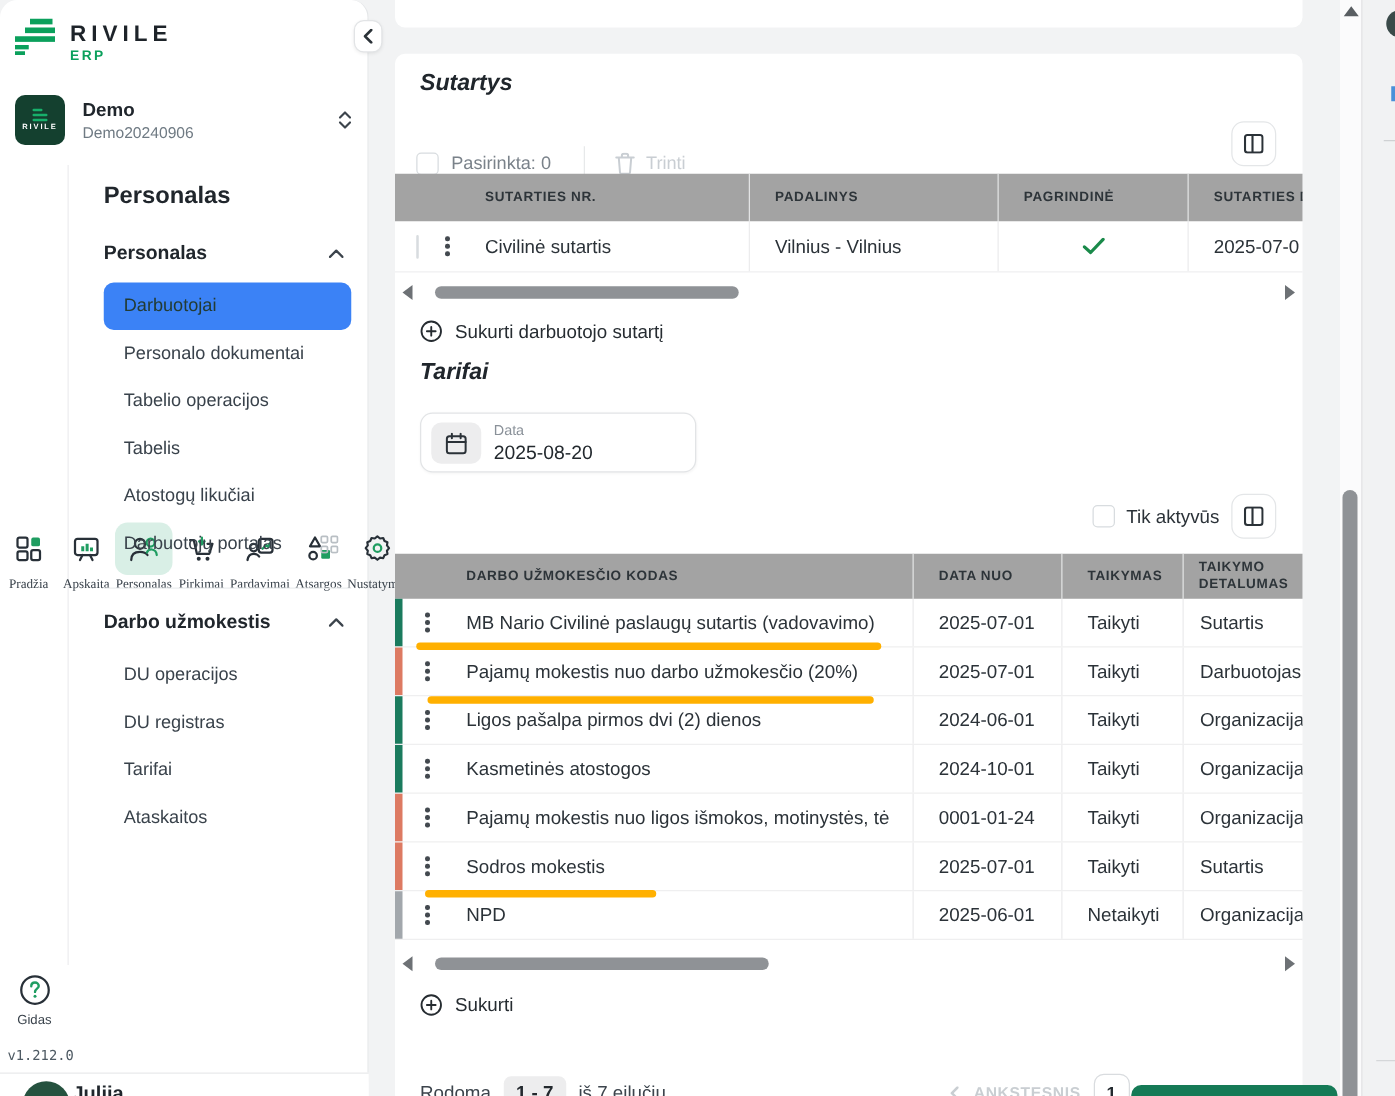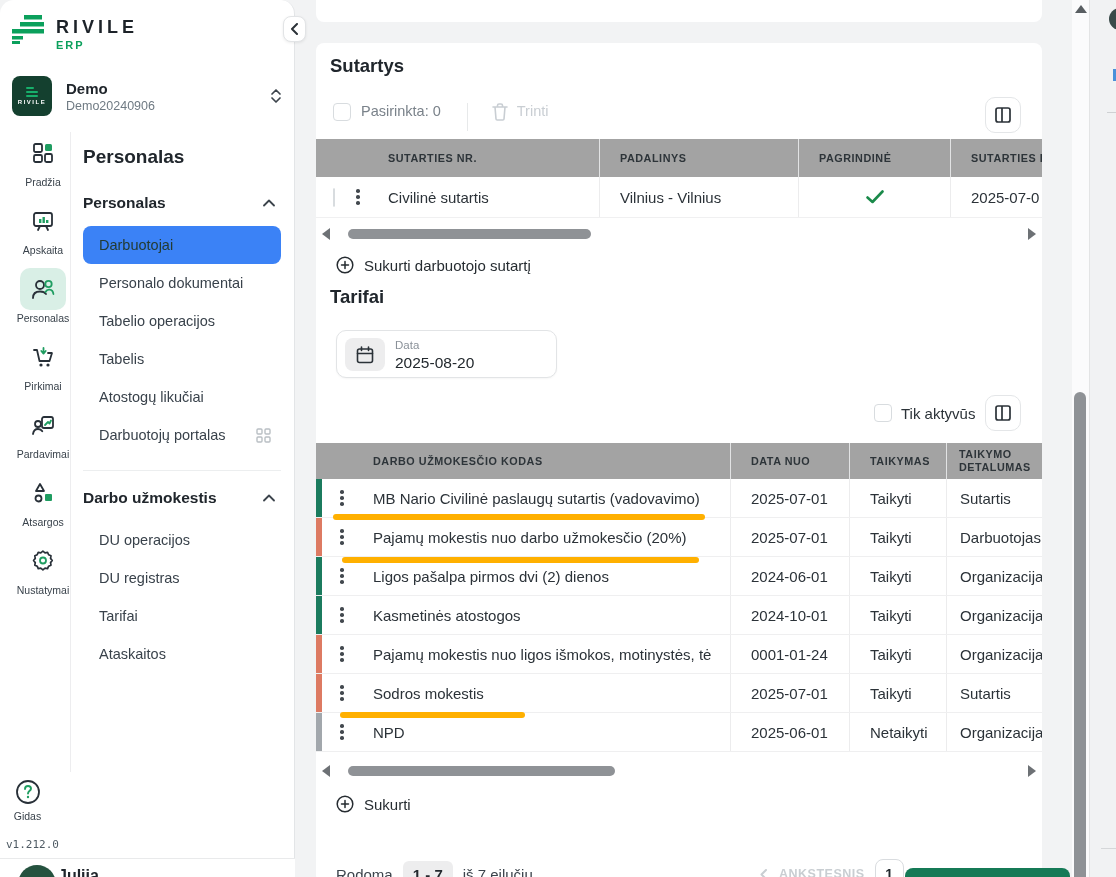--- a/index.html
+++ b/index.html
@@ -15,21 +15,21 @@
   .brand-sub { font-size:11px; font-weight:bold; letter-spacing:2px; color:#0ba05c; margin-top:4px; }
   .collapse-btn { position:absolute; left:283px; top:16px; width:23px; height:26px; background:#fff; border:1px solid #e2e4e6; border-radius:8px; box-shadow:0 1px 3px rgba(0,0,0,.08); display:flex; align-items:center; justify-content:center; cursor:pointer; z-index:5; }
   .org { position:absolute; left:12px; top:76px; width:270px; display:flex; align-items:center; }
   .org-avatar { width:40px; height:40px; border-radius:8px; background:#14402f; display:flex; flex-direction:column; align-items:center; justify-content:center; gap:2px; }
   .org-avatar .bars i { display:block; height:2px; background:#17b06b; border-radius:1px; }
   .org-avatar .rl { color:#fff; font-size:6px; font-weight:bold; letter-spacing:1.5px; }
   .org-names { margin-left:14px; flex:1; }
   .org-name { font-size:15px; font-weight:bold; color:#20262c; }
   .org-code { font-size:12.5px; color:#6f7a83; margin-top:2px; }
 
-  .rail { position:absolute; left:16px; top:132px; width:55px; height:640px; border-right:1px solid #ededef; display:flex; flex-direction:column; align-items:center; }
+  .rail { position:absolute; left:0; top:132px; width:55px; height:640px; border-right:1px solid #ededef; display:flex; flex-direction:row; align-items:center;font-family:Liberation Serif, serif; }
   .rail-item { width:55px; height:68px; display:flex; flex-direction:column; align-items:center; justify-content:flex-start; cursor:pointer; }
   .rail-iconwrap { width:46px; height:42px; border-radius:10px; display:flex; align-items:center; justify-content:center; }
   .rail-item.active .rail-iconwrap { background:#d9efe6; }
   .rail-label { font-size:10.5px; color:#39424b; margin-top:2px; white-space:nowrap; }
   .rail-bottom { position:absolute; left:0; top:776px; width:55px; display:flex; flex-direction:column; align-items:center; }
   .version { position:absolute; left:6px; top:838px; font-family:"DejaVu Sans Mono", monospace; font-size:11px; color:#4e5a63; }
 
   .menu { position:absolute; left:55px; top:0; width:240px; height:858px; padding:146px 14px 0 28px; }
   .menu-title { font-size:19px; font-weight:bold; color:#20262c; margin-bottom:26px; }
   .menu-section { display:flex; align-items:center; justify-content:space-between; font-size:15.5px; font-weight:bold; color:#20262c; margin-bottom:14px; padding-right:6px; cursor:pointer; }
@@ -38,24 +38,24 @@
   .menu-divider { border:none; border-top:1px solid #eceeef; margin:16px 0 18px 0; }
   .user-bar { position:absolute; left:0; top:858px; width:295px; height:19px; background:#fff; border-top:1px solid #e9eaeb; }
   .user-avatar { position:absolute; left:18px; top:6px; width:38px; height:38px; border-radius:50%; background:#25523f; }
   .user-name { position:absolute; left:58px; top:8px; font-size:16px; font-weight:bold; color:#20262c; }
 
   
   .main { position:absolute; left:296px; top:0; width:776px; height:877px; }
   .card-stub { position:absolute; left:20px; top:-12px; width:726px; height:34px; background:#fff; border-radius:8px; }
   .card { position:absolute; left:20px; top:43px; width:726px; height:840px; background:#fff; border-radius:8px; }
 
-  .card-title { position:absolute; left:14px; font-size:18.5px; font-weight:bold; color:#20262c; }
+  .card-title { position:absolute; left:20px; font-size:18.5px; font-weight:bold; color:#20262c;font-style:italic; }
   .t-sutartys { top:12px; } .t-tarifai { top:243px; }
 
-  .toolbar { position:absolute; left:17px; top:60px; height:36px; display:flex; }
+  .toolbar { position:absolute; left:17px; top:70px; height:36px; display:flex; align-items:center; }
   .cbx { width:18px; height:18px; border:1.5px solid #d8dcdf; border-radius:4px; background:#fff; flex:none; }
   .muted { font-size:14.5px; color:#7a828a; }
   .disabled-txt { font-size:14.5px; color:#c9ced3; }
   .vdiv { width:1px; height:28px; background:#e7e9ea; margin:0 24px 0 26px; }
   .colbtn { position:absolute; width:36px; height:36px; border:1px solid #e4e6e8; border-radius:10px; background:#fff; display:flex; align-items:center; justify-content:center; cursor:pointer; }
   .colbtn1 { left:669px; top:54px; } .colbtn2 { left:669px; top:352px; }
 
   .thead { background:#a3a3a3; font-size:10.8px; font-weight:bold; letter-spacing:.05em; color:#2d3439; }
   .t1-head { position:absolute; left:0; top:96px; width:726px; height:38px; display:grid; grid-template-columns:283px 199px 152px 92px; align-items:center; }
   .t1-head > div { padding-left:20px; border-left:1px solid #e2e3e4; height:100%; display:flex; align-items:center; overflow:hidden; white-space:nowrap; }

